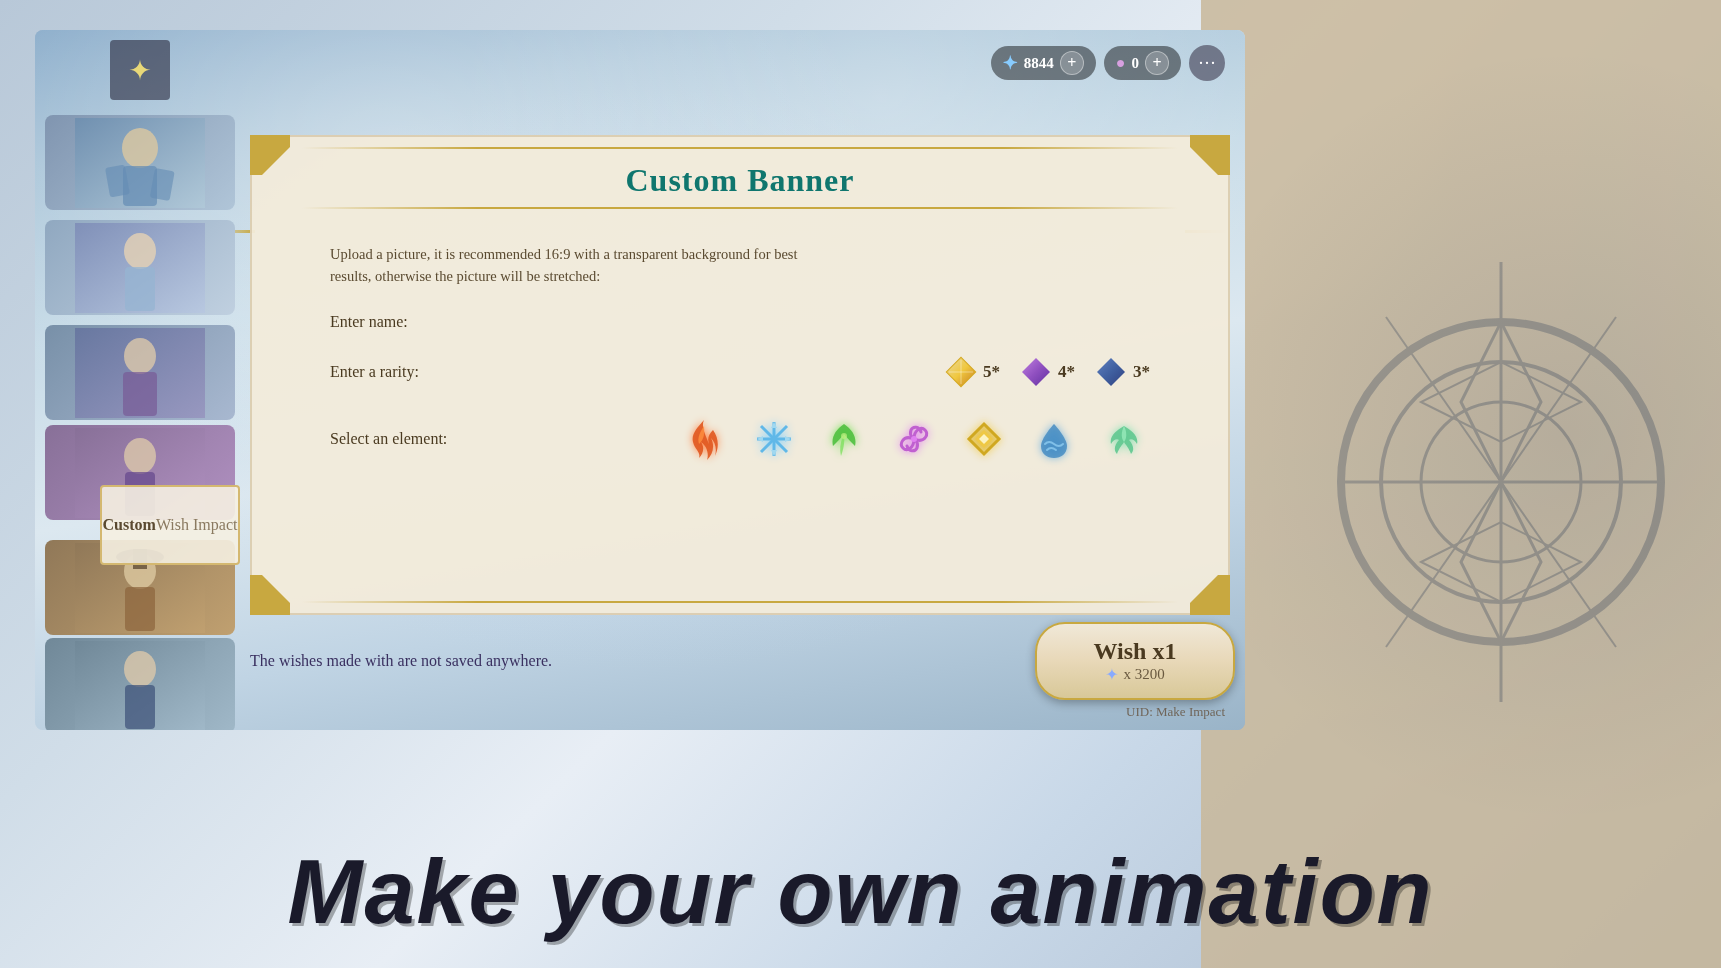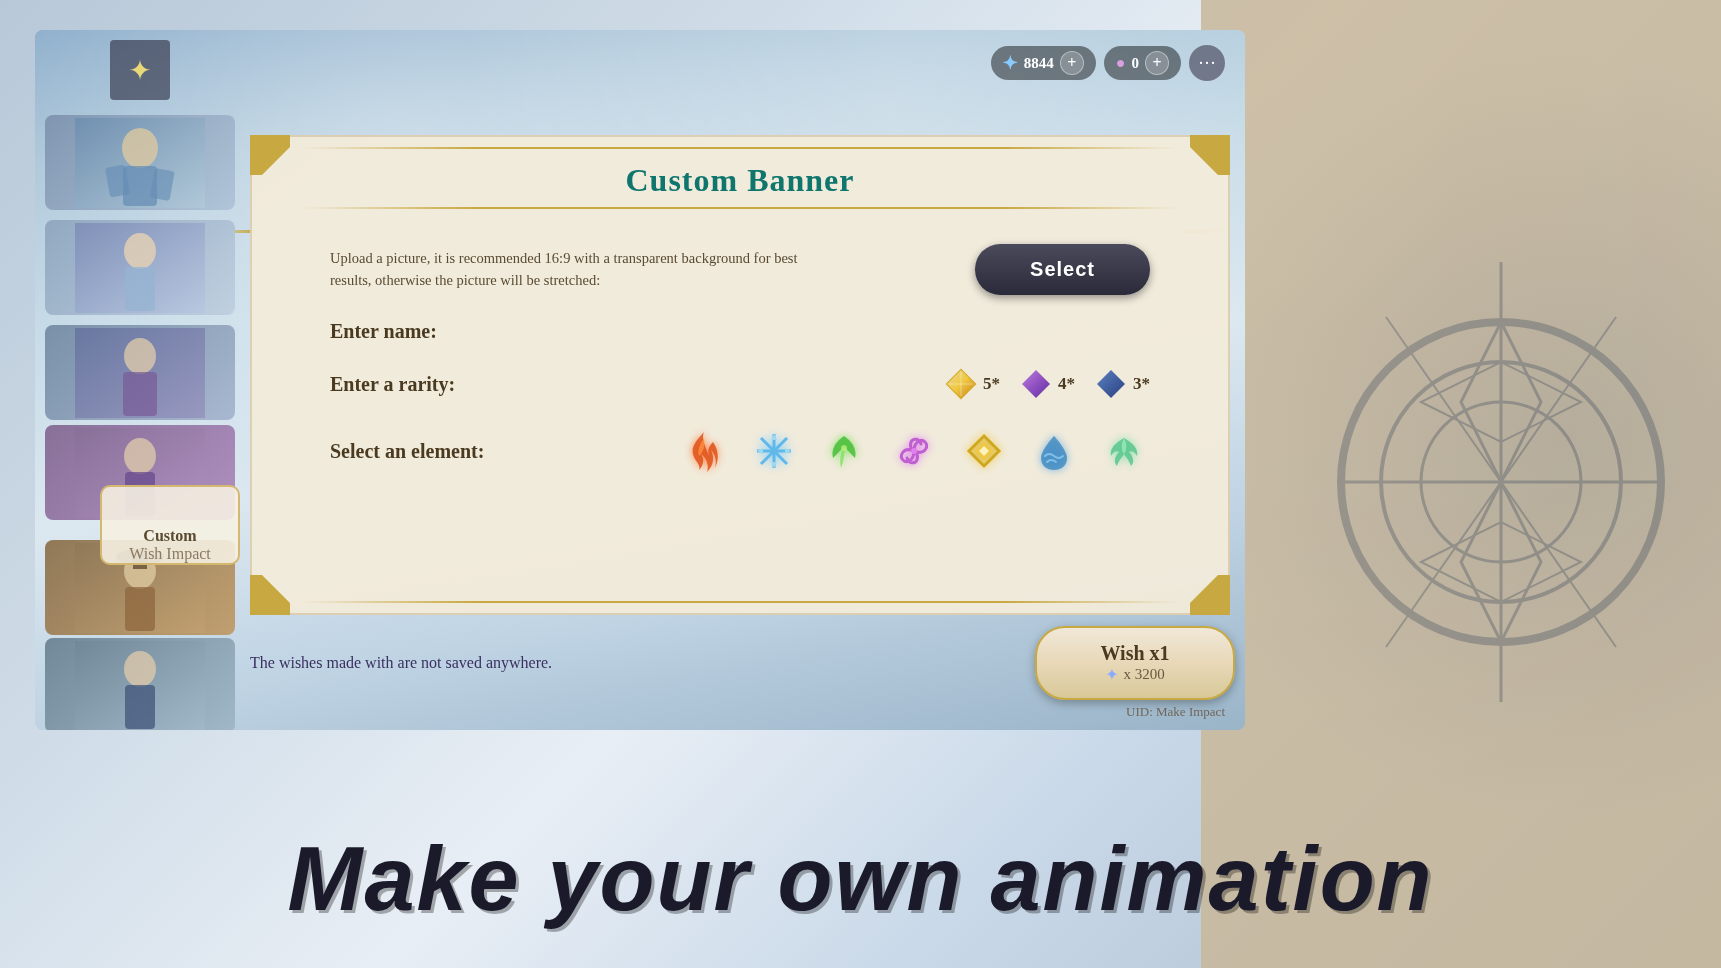--- a/index.html
+++ b/index.html
@@ -264,23 +264,23 @@
 
     
     .field-row {
       display: flex;
       align-items: center;
       justify-content: space-between;
       margin-top: 25px;
     }
 
     .field-label {
-      font-size: 20px;
+      font-size: 16px;
       color: #4a3a20;
-      font-weight: 700;
+      font-weight: 400;
     }
 
     .name-input {
       width: 420px;
       padding: 12px 18px;
       background: rgba(255,255,255,0.6);
       border: 1px solid rgba(180,160,120,0.5);
       border-radius: 4px;
       font-size: 15px;
       color: #888;
@@ -372,21 +372,21 @@
       border: 2px solid #c8a840;
       border-radius: 30px;
       padding: 14px 50px;
       cursor: pointer;
       text-align: center;
       box-shadow: 0 3px 10px rgba(0,0,0,0.3);
       min-width: 200px;
     }
 
     .wish-btn-main {
-      font-size: 20px;
+      font-size: 24px;
       font-weight: 700;
       color: #4a3a20;
     }
 
     .wish-btn-cost {
       font-size: 15px;
       color: #6a5a40;
       display: flex;
       align-items: center;
       justify-content: center;
@@ -411,21 +411,21 @@
     
     .bottom-title {
       position: absolute;
       bottom: 0;
       left: 0;
       right: 0;
       height: 200px;
       display: flex;
       align-items: flex-end;
       justify-content: center;
-      padding-bottom: 37px;
+      padding-bottom: 24px;
     }
 
     .bottom-title-text {
       font-size: 90px;
       font-weight: 900;
       color: #1a1a2a;
       text-shadow: 3px 3px 0px rgba(0,0,0,0.3);
       letter-spacing: 2px;
       font-style: italic;
       font-family: Impact, 'Arial Black', sans-serif;
@@ -584,21 +584,21 @@
             <stop offset="100%" style="stop-color:#b090c0"></stop>
           </linearGradient>
             </defs>
           <rect width="130" height="90" fill="url(#g4)"></rect>
           <ellipse cx="65" cy="28" rx="16" ry="18" fill="rgba(220,200,170,0.8)"></ellipse>
           <rect x="50" y="44" width="30" height="44" rx="4" fill="rgba(100,70,140,0.7)"></rect>
         </svg>
       </div>
     </div>
 
-    <div style="position:absolute; left:65px; top:455px; width:140px; height:80px; background:rgba(245,240,225,0.9); border-radius:10px; border:2px solid #d4b870; display:flex; flex-direction:column; align-items:center; justify-content:flex-end; cursor:pointer; z-index:6;">
+    <div style="position:absolute; left:65px; top:455px; width:140px; height:80px; background:rgba(245,240,225,0.9); border-radius:4px; border:2px solid #d4b870; display:flex; flex-direction:row; align-items:center; justify-content:center; cursor:pointer; z-index:6;">
       <span style="font-size:16px; font-weight:700; color:#5a4a30;">Custom</span>
       <span style="font-size:16px; color:#8a7a60;">Wish Impact</span>
     </div>
 
     <div class="char-slot" style="top:510px;">
       <div class="char-slot-bg char6-bg">
         <svg width="130" height="90" viewBox="0 0 130 90">
           <defs>
               <linearGradient id="g5" x1="0%" y1="0%" x2="100%" y2="100%">
             <stop offset="0%" style="stop-color:#907858"></stop>
@@ -643,21 +643,20 @@
 
     <div class="dialog-title">Custom Banner</div>
 
     <div style="height:2px; background:linear-gradient(90deg, transparent, #c8a840 20%, #c8a840 80%, transparent); margin: 8px 50px 0;"></div>
 
     <div class="dialog-content">
 
       <div class="upload-section">
         <div class="upload-text">Upload a picture, it is recommended 16:9 with a transparent
 background for best results, otherwise the picture will be stretched:</div>
-        <button class="select-btn">Select</button>
       </div>
 
       <div class="field-row">
         <span class="field-label">Enter name:</span>
       </div>
 
       <div class="rarity-row">
         <span class="field-label">Enter a rarity:</span>
         <div class="rarity-options">
 

